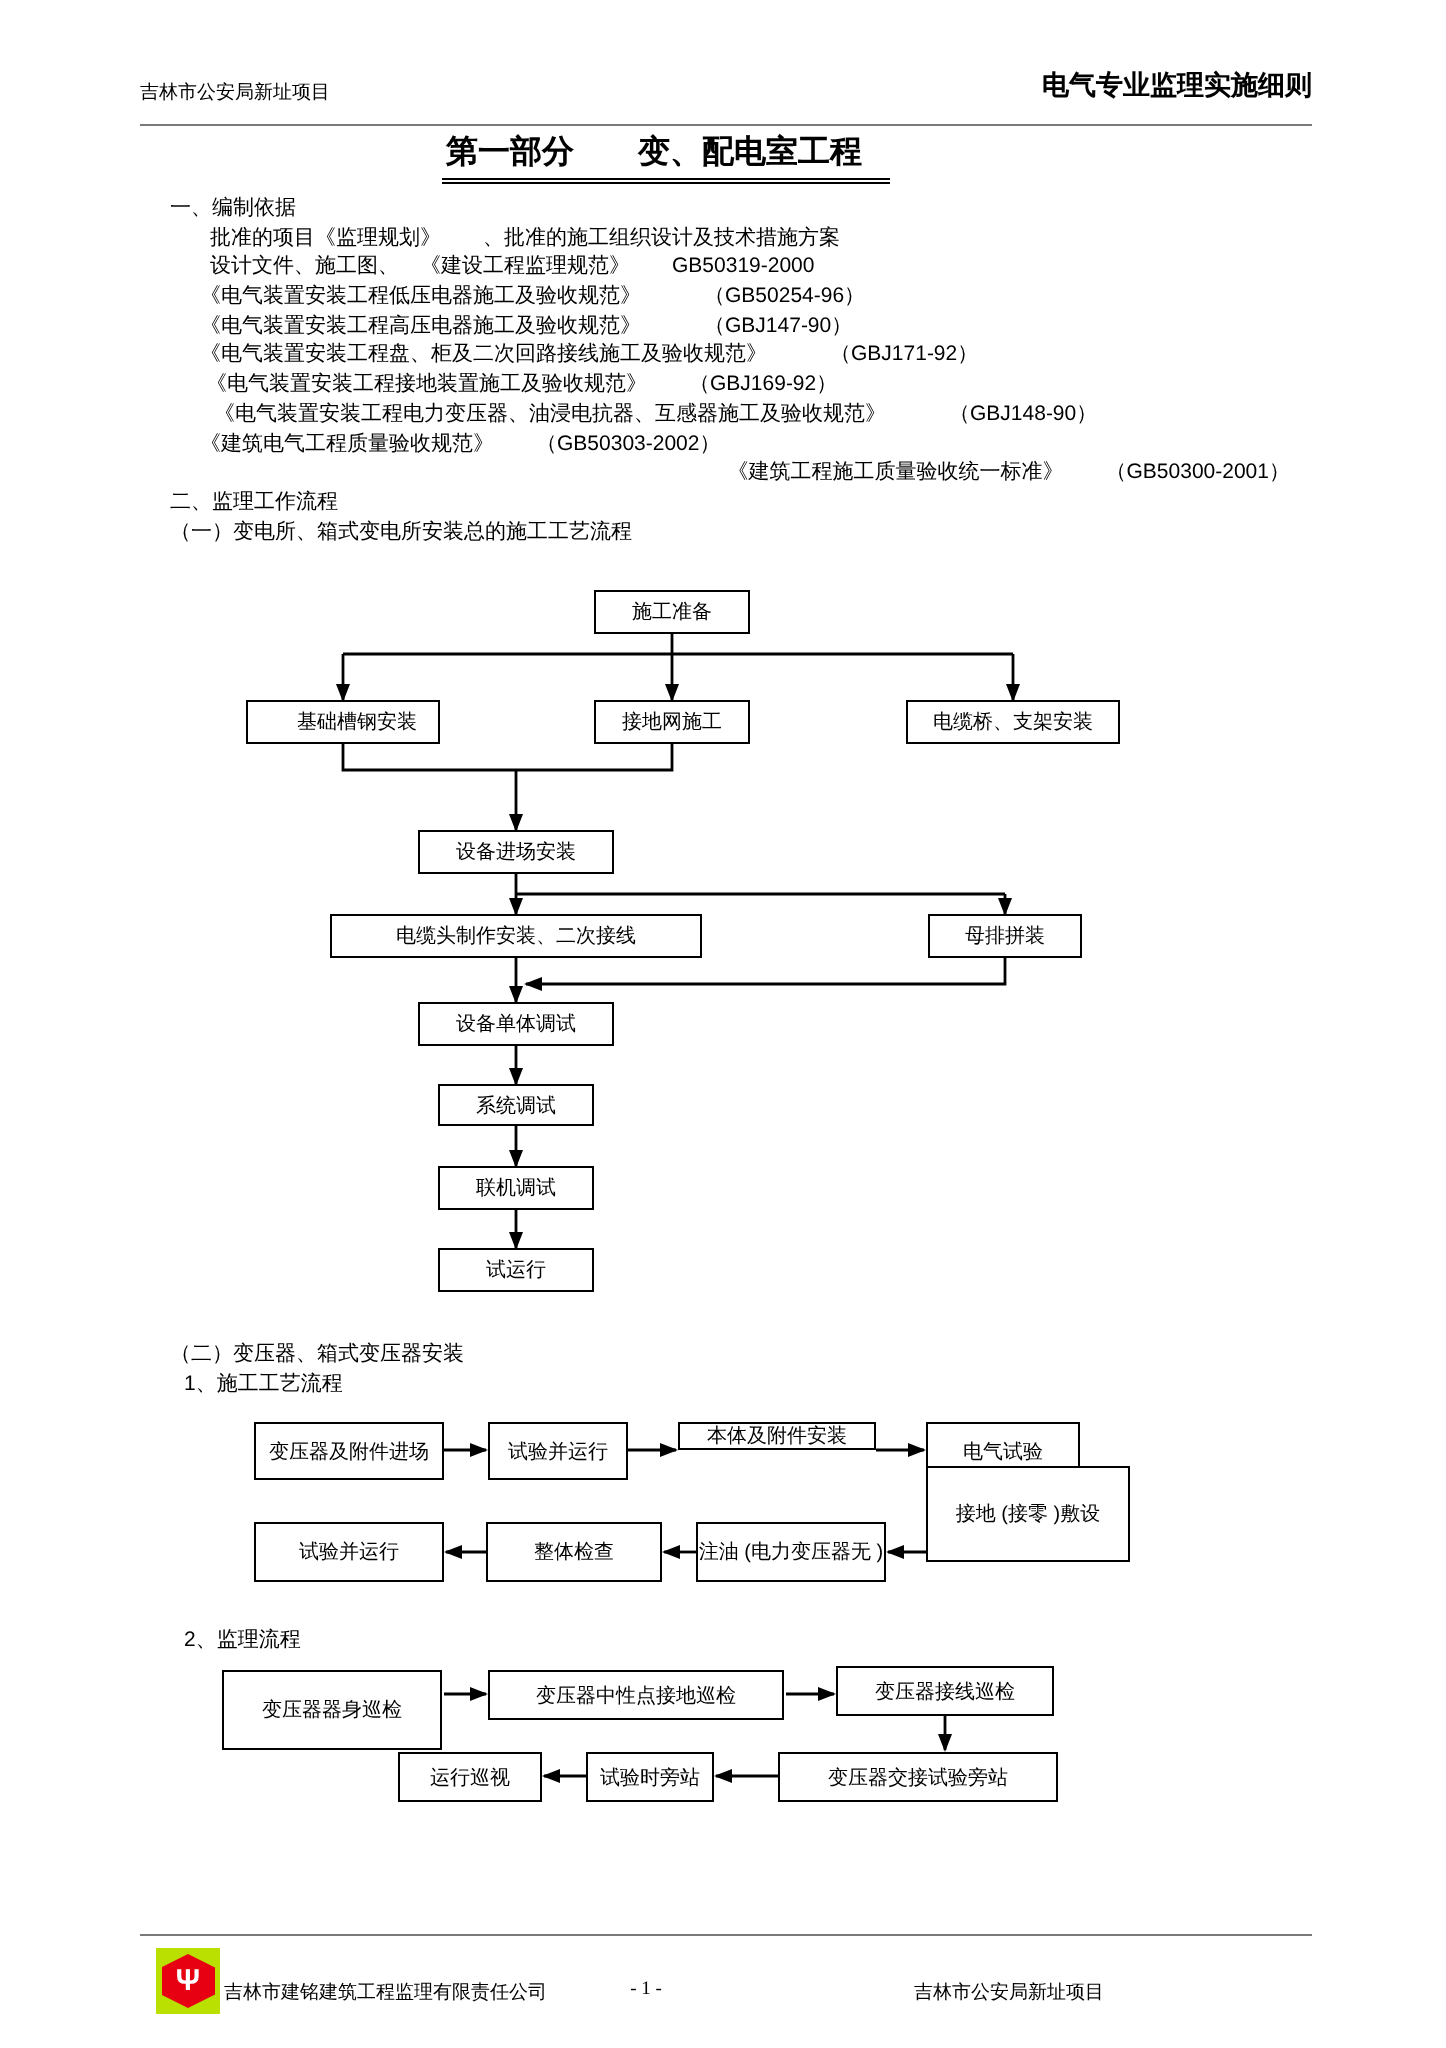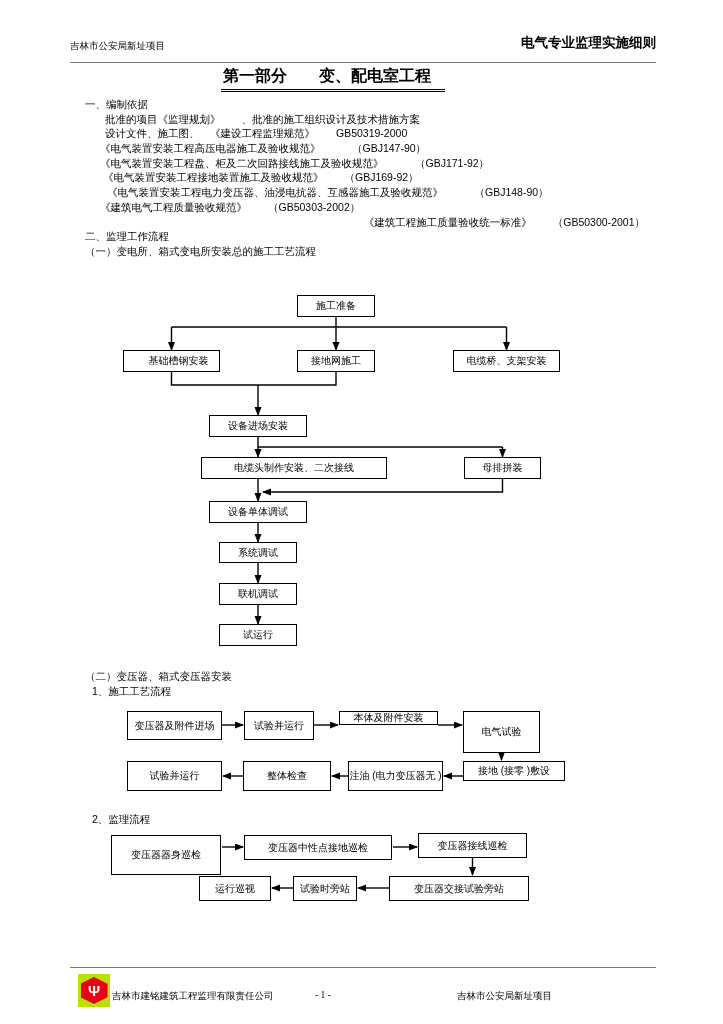--- a/index.html
+++ b/index.html
@@ -46,20 +46,21 @@
   <div class="abs hdr-left">吉林市公安局新址项目</div>
   <div class="abs hdr-right">电气专业监理实施细则</div>
   <div class="rule" style="left:70px;top:62px;width:586px;"></div>
 
   <div class="abs doc-title">第一部分　　变、配电室工程</div>
 
   <div class="abs" id="ref-lines">
       <div class="ref-line" style="padding-left: 0px;">一、编制依据</div>
       <div class="ref-line" style="padding-left: 20px;">批准的项目《监理规划》　　、批准的施工组织设计及技术措施方案</div>
       <div class="ref-line" style="padding-left: 20px;">设计文件、施工图、　《建设工程监理规范》　　GB50319-2000</div>
+      <div class="ref-line" style="padding-left: 15px;">《电气装置安装工程低压电器施工及验收规范》　　　（GB50254-96）</div>
       <div class="ref-line" style="padding-left: 15px;">《电气装置安装工程高压电器施工及验收规范》　　　（GBJ147-90）</div>
       <div class="ref-line" style="padding-left: 15px;">《电气装置安装工程盘、柜及二次回路接线施工及验收规范》　　　（GBJ171-92）</div>
       <div class="ref-line" style="padding-left: 18px;">《电气装置安装工程接地装置施工及验收规范》　　（GBJ169-92）</div>
       <div class="ref-line" style="padding-left: 22px;">《电气装置安装工程电力变压器、油浸电抗器、互感器施工及验收规范》　　　（GBJ148-90）</div>
       <div class="ref-line" style="padding-left: 15px;">《建筑电气工程质量验收规范》　　（GB50303-2002）</div>
       <div class="ref-line" style="padding-left: 15px; text-align: right;">《建筑工程施工质量验收统一标准》　　（GB50300-2001）</div>
       <div class="ref-line" style="padding-left: 0px;">二、监理工作流程</div>
       <div class="ref-line" style="padding-left: 0px;">（一）变电所、箱式变电所安装总的施工工艺流程</div>
     </div>
 
@@ -107,33 +108,33 @@
   </div>
   <div class="abs footer-text" style="left:112px;top:990px;">吉林市建铭建筑工程监理有限责任公司</div>
   <div class="abs footer-text" style="left:300px;top:990px;width:46px;text-align:center;">- 1 -</div>
   <div class="abs footer-text" style="left:457px;top:990px;">吉林市公安局新址项目</div>
 
 <div class="fc-box" style="left: 297px; top: 295px; width: 78px; height: 22px;">施工准备</div>
     <div class="fc-box" style="left: 123px; top: 350px; width: 97px; height: 22px; padding-left: 14px;">基础槽钢安装</div>
     <div class="fc-box" style="left: 297px; top: 350px; width: 78px; height: 22px;">接地网施工</div>
     <div class="fc-box" style="left: 453px; top: 350px; width: 107px; height: 22px;">电缆桥、支架安装</div>
     <div class="fc-box" style="left: 209px; top: 415px; width: 98px; height: 22px;">设备进场安装</div>
-    <div class="fc-box" style="left: 165px; top: 457px; width: 186px; height: 22px; margin-left: 36px;">电缆头制作安装、二次接线</div>
+    <div class="fc-box" style="left: 165px; top: 457px; width: 186px; height: 22px;">电缆头制作安装、二次接线</div>
     <div class="fc-box" style="left: 464px; top: 457px; width: 77px; height: 22px;">母排拼装</div>
     <div class="fc-box" style="left: 209px; top: 501px; width: 98px; height: 22px;">设备单体调试</div>
     <div class="fc-box" style="left: 219px; top: 542px; width: 78px; height: 21px;">系统调试</div>
     <div class="fc-box" style="left: 219px; top: 583px; width: 78px; height: 22px;">联机调试</div>
     <div class="fc-box" style="left: 219px; top: 624px; width: 78px; height: 22px;">试运行</div>
     <div class="fc-box" style="left: 127px; top: 711px; width: 95px; height: 29px;">变压器及附件进场</div>
     <div class="fc-box" style="left: 244px; top: 711px; width: 70px; height: 29px;">试验并运行</div>
     <div class="fc-box" style="left: 339px; top: 711px; width: 99px; height: 14px;">本体及附件安装</div>
-    <div class="fc-box" style="left: 463px; top: 711px; width: 77px; height: 42px;">电气试验</div>
+    <div class="fc-box" style="left: 463px; top: 711px; width: 77px; height: 29px;">电气试验</div>
     <div class="fc-box" style="left: 127px; top: 761px; width: 95px; height: 30px;">试验并运行</div>
     <div class="fc-box" style="left: 243px; top: 761px; width: 88px; height: 30px;">整体检查</div>
     <div class="fc-box" style="left: 348px; top: 761px; width: 95px; height: 30px;">注油 (电力变压器无 )</div>
-    <div class="fc-box" style="left: 463px; top: 761px; width: 102px; height: 20px;">接地 (接零 )敷设</div>
+    <div class="fc-box" style="left: 463px; top: 733px; width: 102px; height: 48px;">接地 (接零 )敷设</div>
     <div class="fc-box" style="left: 111px; top: 835px; width: 110px; height: 40px;">变压器器身巡检</div>
     <div class="fc-box" style="left: 244px; top: 835px; width: 148px; height: 25px;">变压器中性点接地巡检</div>
     <div class="fc-box" style="left: 418px; top: 833px; width: 109px; height: 25px;">变压器接线巡检</div>
     <div class="fc-box" style="left: 199px; top: 876px; width: 72px; height: 25px;">运行巡视</div>
     <div class="fc-box" style="left: 293px; top: 876px; width: 64px; height: 25px;">试验时旁站</div>
     <div class="fc-box" style="left: 389px; top: 876px; width: 140px; height: 25px;">变压器交接试验旁站</div>
   </div>
 
 </body></html>

